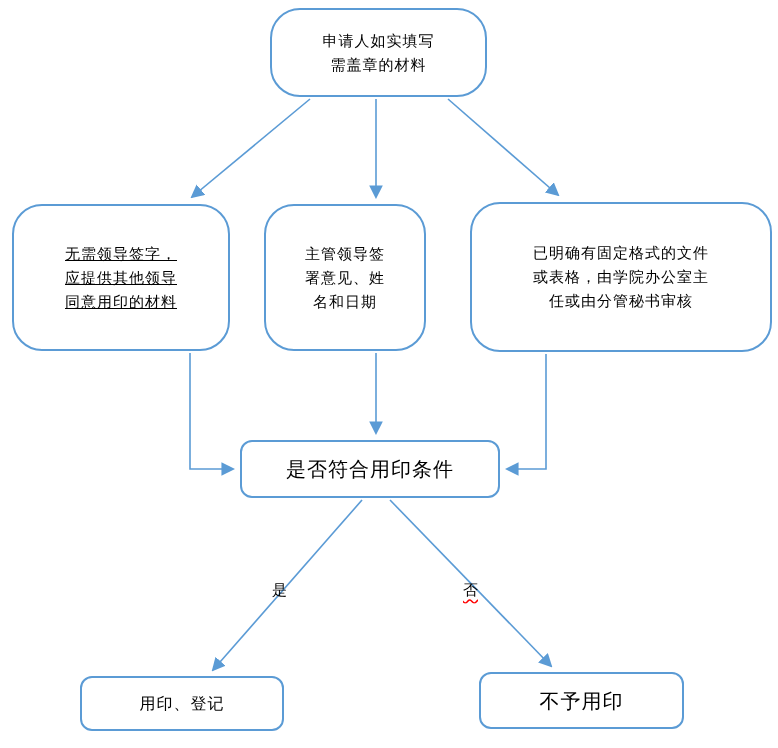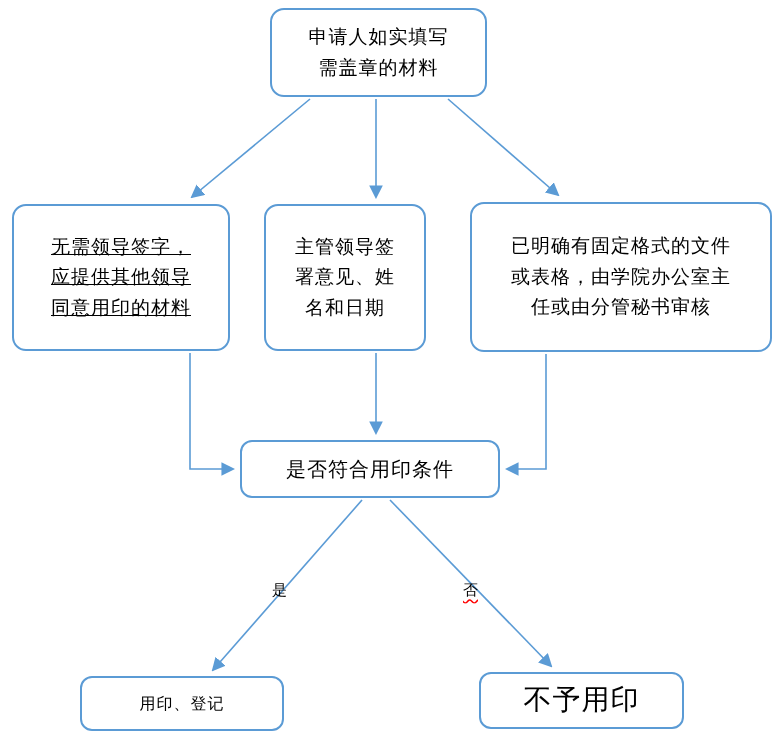--- a/index.html
+++ b/index.html
@@ -20,39 +20,39 @@
     left: 0;
     top: 0;
     width: 778px;
     height: 748px;
   }
   .node {
     position: absolute;
     box-sizing: border-box;
     border: 2px solid #5B9BD5;
     background: #ffffff;
-    border-radius: 14px;
+    border-radius: 30px;
     display: flex;
     align-items: center;
     justify-content: center;
     text-align: center;
     color: #000000;
-    font-size: 19px;
+    font-size: 15px;
     line-height: 1.6;
     white-space: pre-line;
     letter-spacing: 1px;
   }
   .node.small-radius { border-radius: 12px; }
   #node-start    { left: 270px; top: 8px;   width: 217px; height: 89px; }
   #node-left     { left: 12px;  top: 204px; width: 218px; height: 147px; text-decoration: underline; }
   #node-middle   { left: 264px; top: 204px; width: 162px; height: 147px; }
   #node-right    { left: 470px; top: 202px; width: 302px; height: 150px; }
   #node-decision { left: 240px; top: 440px; width: 260px; height: 58px; font-size: 20px; }
   #node-yes      { left: 80px;  top: 676px; width: 204px; height: 55px; font-size: 16px; }
-  #node-no       { left: 479px; top: 672px; width: 205px; height: 57px; font-size: 28px; }
+  #node-no       { left: 479px; top: 672px; width: 205px; height: 57px; font-size: 20px; }
   .edge-label {
     position: absolute;
     color: #000000;
     font-size: 15px;
     line-height: 1;
   }
   #label-yes { left: 272px; top: 583px; }
   #label-no  {
     left: 463px; top: 583px;
     text-decoration-line: underline;

